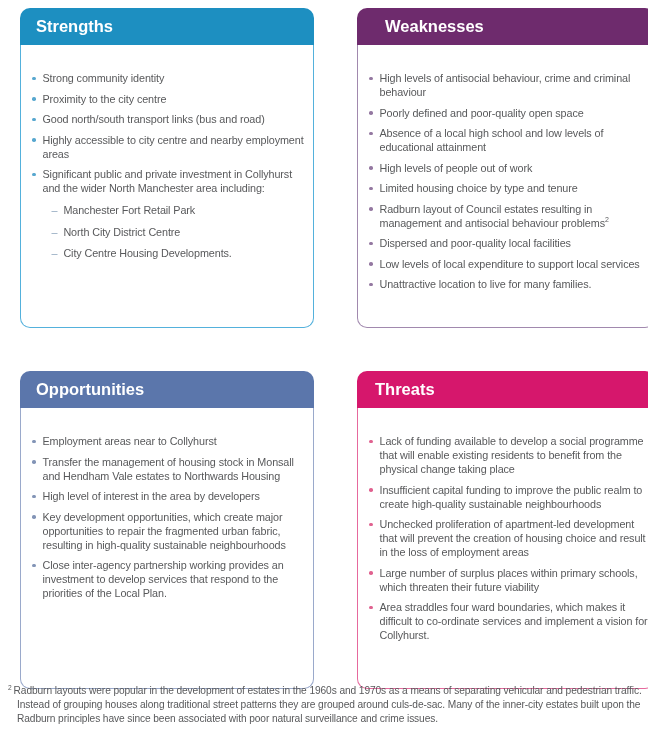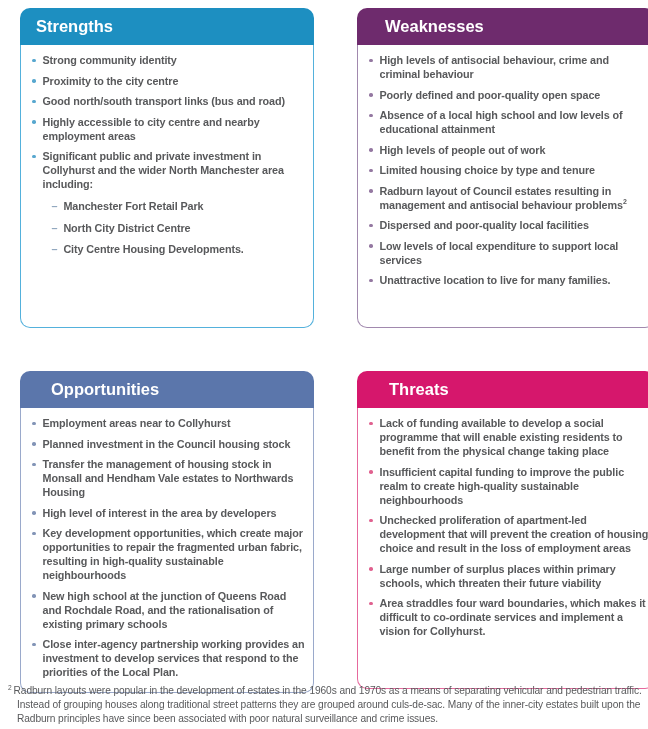--- a/index.html
+++ b/index.html
@@ -40,22 +40,21 @@
     color: #ffffff;
     font-weight: bold;
     font-size: 16.5px;
   }
   .quad-body {
     flex: 1 1 auto;
     background: #ffffff;
     border: 1.5px solid var(--brd);
     border-top: none;
     border-radius: 0 0 10px 10px;
-    padding: 8px 5px 6px 11px;
-    font-weight: bold;
+    padding: 26px 5px 6px 11px;
   }
   ul.bullets { list-style: none; margin: 0; padding: 0; }
   ul.bullets > li { display: flex; gap: 7px; margin-bottom: 6.5px; }
   .dot {
     flex: 0 0 auto;
     width: 3.5px; height: 3.5px;
     border-radius: 50%;
     background: var(--dot);
     margin-top: 5.5px;
   }
@@ -187,58 +186,50 @@
             </li>
             <li>
               <span class="dot"></span>
               <span class="txt">Unattractive location to live for many families.</span>
             </li>
           </ul>
     </div>
   </section>
       <section class="quad" style="--hdr: #5B76AB; --brd: #9AA9CB; --dot: #8294B6; --dash: #9AA9CB;">
     <header class="quad-header">
-      <h2 class="quad-title" style="margin:15px">Opportunities</h2>
+      <h2 class="quad-title" style="margin:0">Opportunities</h2>
     </header>
     <div class="quad-body">
       <ul class="bullets">
             <li>
               <span class="dot"></span>
               <span class="txt">Employment areas near to Collyhurst</span>
             </li>
             <li>
               <span class="dot"></span>
-              <span class="txt">Planned investment in the Council housing stock</span>
-            </li>
-            <li>
-              <span class="dot"></span>
               <span class="txt">Transfer the management of housing stock in Monsall and Hendham Vale estates to Northwards Housing</span>
             </li>
             <li>
               <span class="dot"></span>
               <span class="txt">High level of interest in the area by developers</span>
             </li>
             <li>
               <span class="dot"></span>
               <span class="txt">Key development opportunities, which create major opportunities to repair the fragmented urban fabric, resulting in high-quality sustainable neighbourhoods</span>
             </li>
             <li>
               <span class="dot"></span>
-              <span class="txt">New high school at the junction of Queens Road and Rochdale Road, and the rationalisation of existing primary schools</span>
-            </li>
-            <li>
-              <span class="dot"></span>
               <span class="txt">Close inter-agency partnership working provides an investment to develop services that respond to the priorities of the Local Plan.</span>
             </li>
           </ul>
     </div>
   </section>
       <section class="quad" style="--hdr: #D6176C; --brd: #E6699D; --dot: #E0618F; --dash: #E6699D;">
     <header class="quad-header">
-      <h2 class="quad-title" style="margin:16px">Threats</h2>
+      <h2 class="quad-title" style="margin:2px">Threats</h2>
     </header>
     <div class="quad-body">
       <ul class="bullets">
             <li>
               <span class="dot"></span>
               <span class="txt">Lack of funding available to develop a social programme that will enable existing residents to benefit from the physical change taking place</span>
             </li>
             <li>
               <span class="dot"></span>
               <span class="txt">Insufficient capital funding to improve the public realm to create high-quality sustainable neighbourhoods</span>

